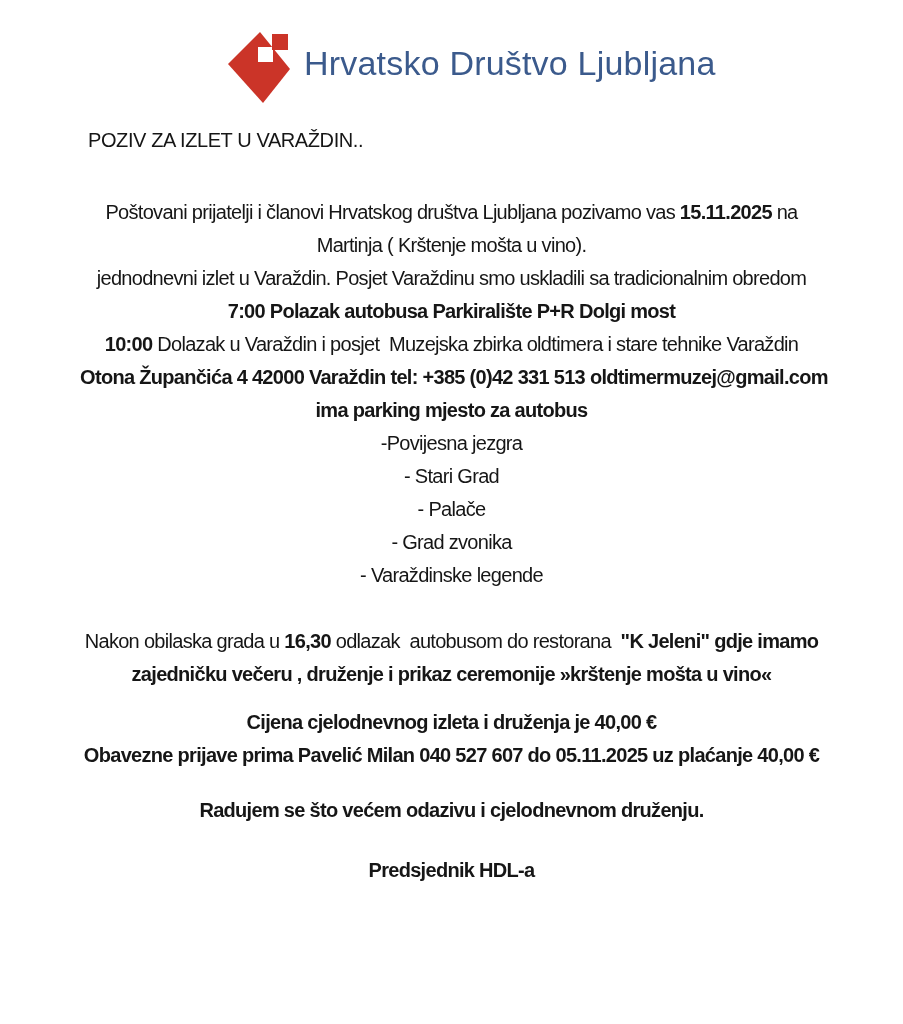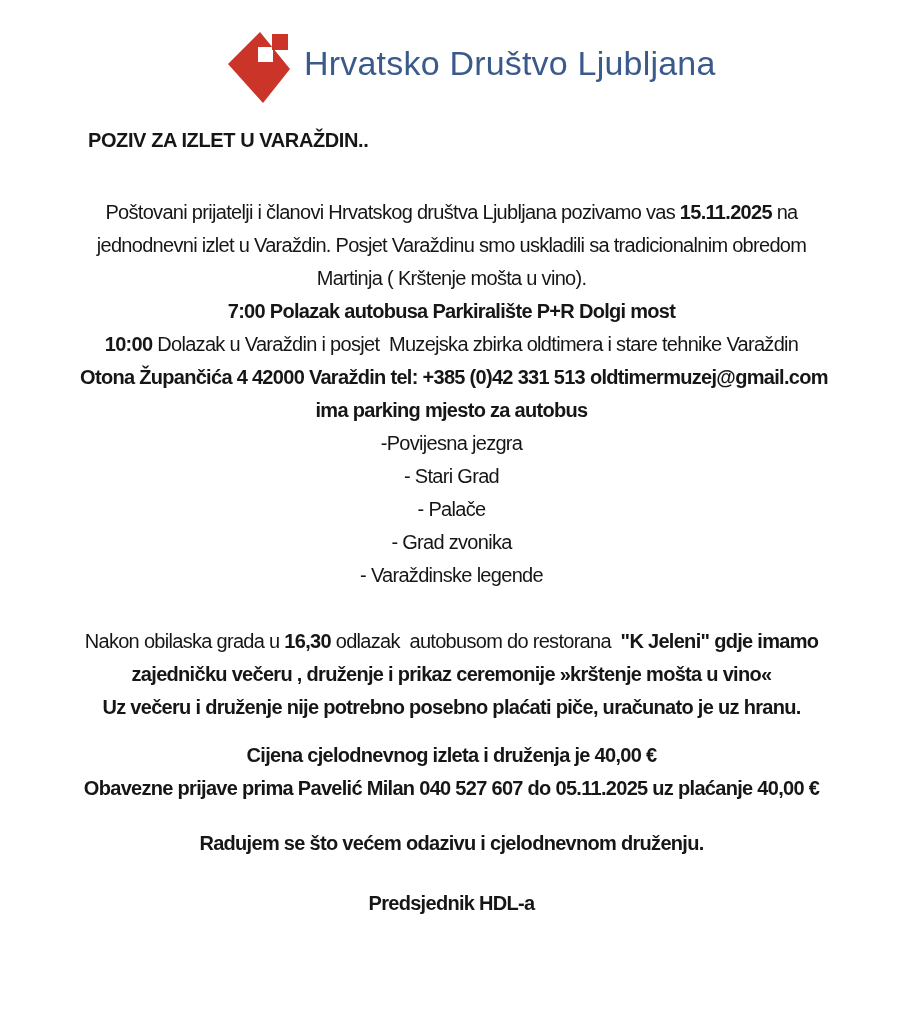--- a/index.html
+++ b/index.html
@@ -31,21 +31,21 @@
     font-size: 34px;
     font-weight: 400;
     color: var(--title-blue);
     letter-spacing: 0.2px;
     white-space: pre;
   }
   .subject {
     margin: 26px 0 0 88px;
     font-size: 20px;
     line-height: 28px;
-    font-weight: 700;
+    font-weight: 400;
     letter-spacing: -0.4px;
     white-space: pre;
   }
   .doc-body {
     margin: 42px 18px 0 18px;
     font-size: 20px;
     line-height: 33px;
     letter-spacing: -0.7px;
   }
   .line { white-space: pre; text-align: center; }
@@ -64,35 +64,34 @@
         <rect class="logo-fill" x="50" y="8" width="16" height="16" fill="#cb3428"></rect>
       </svg>
     </div>
     <h1 class="org-title">Hrvatsko Društvo Ljubljana</h1>
   </header>
 
   <div class="subject">POZIV ZA IZLET U VARAŽDIN..</div>
 
   <main class="doc-body">
       <div class="line"><span>Poštovani prijatelji i članovi Hrvatskog društva Ljubljana pozivamo vas </span><span class="b">15.11.2025</span><span> na</span></div>
+      <div class="line"><span>Martinja ( Krštenje mošta u vino).</span></div>
       <div class="line"><span>jednodnevni izlet u Varaždin. Posjet Varaždinu smo uskladili sa tradicionalnim obredom</span></div>
-      <div class="line"><span>Martinja ( Krštenje mošta u vino).</span></div>
       <div class="line"><span class="b">7:00 Polazak autobusa Parkiralište P+R Dolgi most</span></div>
       <div class="line"><span class="b">10:00</span><span> Dolazak u Varaždin i posjet  Muzejska zbirka oldtimera i stare tehnike Varaždin</span></div>
       <div class="line"><span class="b"> Otona Župančića 4 42000 Varaždin tel: +385 (0)42 331 513 oldtimermuzej@gmail.com</span></div>
       <div class="line"><span class="b">ima parking mjesto za autobus</span></div>
       <div class="line"><span>-Povijesna jezgra</span></div>
       <div class="line"><span>- Stari Grad</span></div>
       <div class="line"><span>- Palače</span></div>
       <div class="line"><span>- Grad zvonika</span></div>
       <div class="line"><span>- Varaždinske legende</span></div>
       <div class="line" style="height: 33px;"></div>
       <div class="line"><span>Nakon obilaska grada u </span><span class="b">16,30</span><span> odlazak  autobusom do restorana  </span><span class="b">"K Jeleni" gdje imamo</span></div>
       <div class="line"><span class="b">zajedničku večeru , druženje i prikaz ceremonije »krštenje mošta u vino«</span></div>
-      <div class="line"><span class="b">Uz večeru i druženje nije potrebno posebno plaćati piče, uračunato je uz hranu.</span></div>
       <div class="line" style="height: 15px;"></div>
       <div class="line"><span class="b">Cijena cjelodnevnog izleta i druženja je 40,00 €</span></div>
       <div class="line"><span class="b">Obavezne prijave prima Pavelić Milan 040 527 607 do 05.11.2025 uz plaćanje 40,00 €</span></div>
       <div class="line" style="height: 22px;"></div>
       <div class="line"><span class="b">Radujem se što većem odazivu i cjelodnevnom druženju.</span></div>
       <div class="line" style="height: 27px;"></div>
       <div class="line"><span class="b">Predsjednik HDL-a</span></div>
     </main>
 
 </div>

